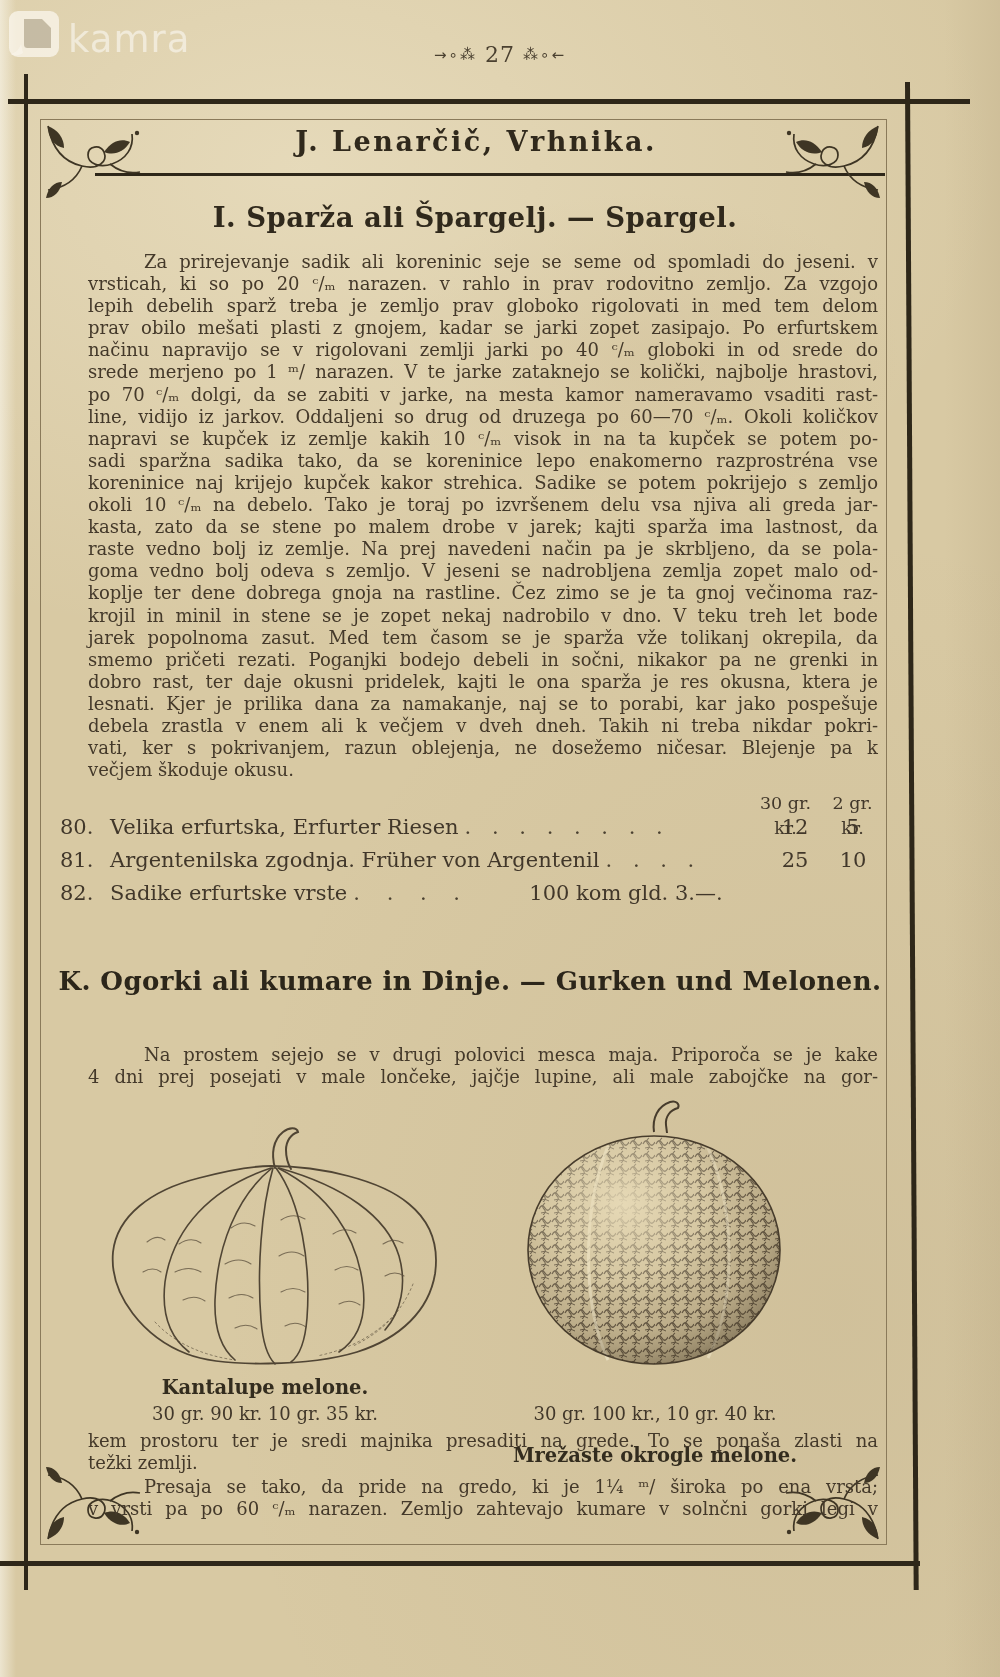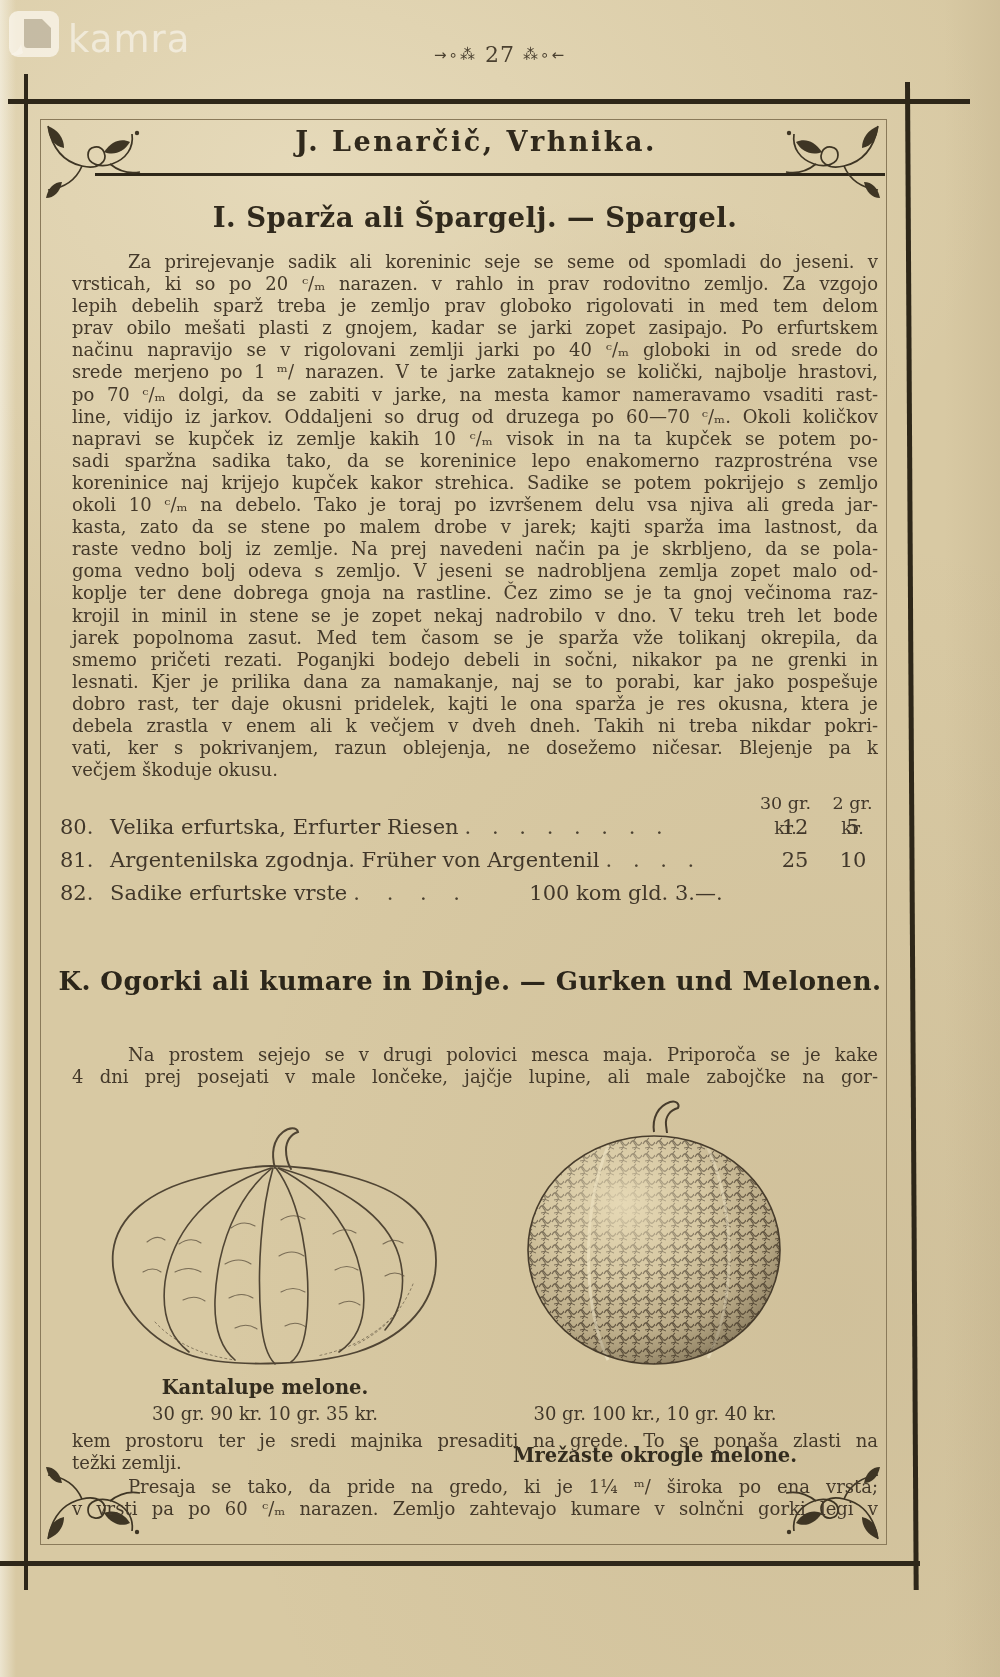--- a/index.html
+++ b/index.html
@@ -32,21 +32,21 @@
   .masthead{position:absolute;left:86px;top:126px;width:780px;text-align:center;
     font-size:27px;font-weight:bold;letter-spacing:2.5px;color:#30291c;}
   
   .h-i{position:absolute;left:85px;top:201px;width:780px;text-align:center;
     font-size:27.5px;font-weight:bold;letter-spacing:.5px;color:#30291c;}
   .h-k{position:absolute;left:55px;top:966px;width:830px;text-align:center;
     font-size:26px;font-weight:bold;letter-spacing:.4px;color:#2c261a;}
   .h-sub{position:absolute;left:146px;top:1014px;font-size:21.5px;font-weight:bold;color:#332c1e;letter-spacing:.6px;}
   
   .para{position:absolute;left:72px;width:806px;font-size:18px;}
-  .jl{line-height:22.1px;text-align:justify;text-align-last:justify;white-space:nowrap;}
+  .jl{line-height:22.1px;text-align:justify;text-align-last:justify;white-space:nowrap;margin-left:16px;}
   .endl{text-align-last:left;}
   .ind{text-indent:56px;}
   
   .phead{position:absolute;left:752px;top:791px;width:134px;font-size:17.5px;color:#41372a;}
   .phrow{display:flex;line-height:25px;}
   .phcol{width:67px;text-align:center;}
   .rows{position:absolute;left:60px;top:815px;width:822px;}
   .prow{display:flex;align-items:baseline;height:33px;font-size:21px;color:#41372a;white-space:nowrap;}
   .pnum{width:50px;}
   .pdots{flex:1;overflow:hidden;letter-spacing:7px;padding:0 6px;color:#4a4030;}
@@ -145,22 +145,22 @@
     <div class="jl">sadi sparžna sadika tako, da se koreninice lepo enakomerno razprostréna vse</div>
     <div class="jl">koreninice naj krijejo kupček kakor strehica. Sadike se potem pokrijejo s zemljo</div>
     <div class="jl">okoli 10 ᶜ/ₘ na debelo. Tako je toraj po izvršenem delu vsa njiva ali greda jar-</div>
     <div class="jl">kasta, zato da se stene po malem drobe v jarek; kajti sparža ima lastnost, da</div>
     <div class="jl">raste vedno bolj iz zemlje. Na prej navedeni način pa je skrbljeno, da se pola-</div>
     <div class="jl">goma vedno bolj odeva s zemljo. V jeseni se nadrobljena zemlja zopet malo od-</div>
     <div class="jl">koplje ter dene dobrega gnoja na rastline. Čez zimo se je ta gnoj večinoma raz-</div>
     <div class="jl">krojil in minil in stene se je zopet nekaj nadrobilo v dno. V teku treh let bode</div>
     <div class="jl">jarek popolnoma zasut. Med tem časom se je sparža vže tolikanj okrepila, da</div>
     <div class="jl">smemo pričeti rezati. Poganjki bodejo debeli in sočni, nikakor pa ne grenki in</div>
+    <div class="jl">dobro rast, ter daje okusni pridelek, kajti le ona sparža je res okusna, ktera je</div>
     <div class="jl">lesnati. Kjer je prilika dana za namakanje, naj se to porabi, kar jako pospešuje</div>
-    <div class="jl">dobro rast, ter daje okusni pridelek, kajti le ona sparža je res okusna, ktera je</div>
     <div class="jl">debela zrastla v enem ali k večjem v dveh dneh. Takih ni treba nikdar pokri-</div>
     <div class="jl">vati, ker s pokrivanjem, razun oblejenja, ne dosežemo ničesar. Blejenje pa k</div>
     <div class="jl endl">večjem škoduje okusu.</div>
   </div>
 
   <div class="phead">
     <div class="phrow">
       <span class="phcol">30 gr.</span>
       <span class="phcol">2 gr.</span>
     </div>

